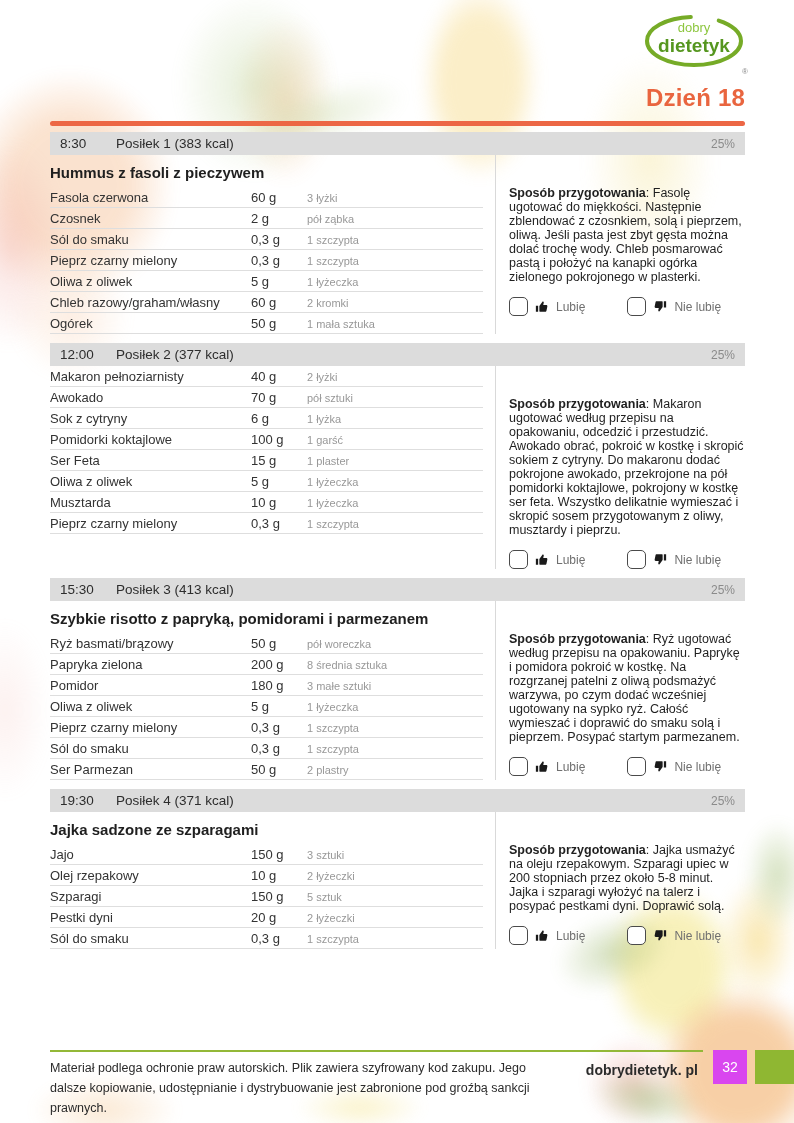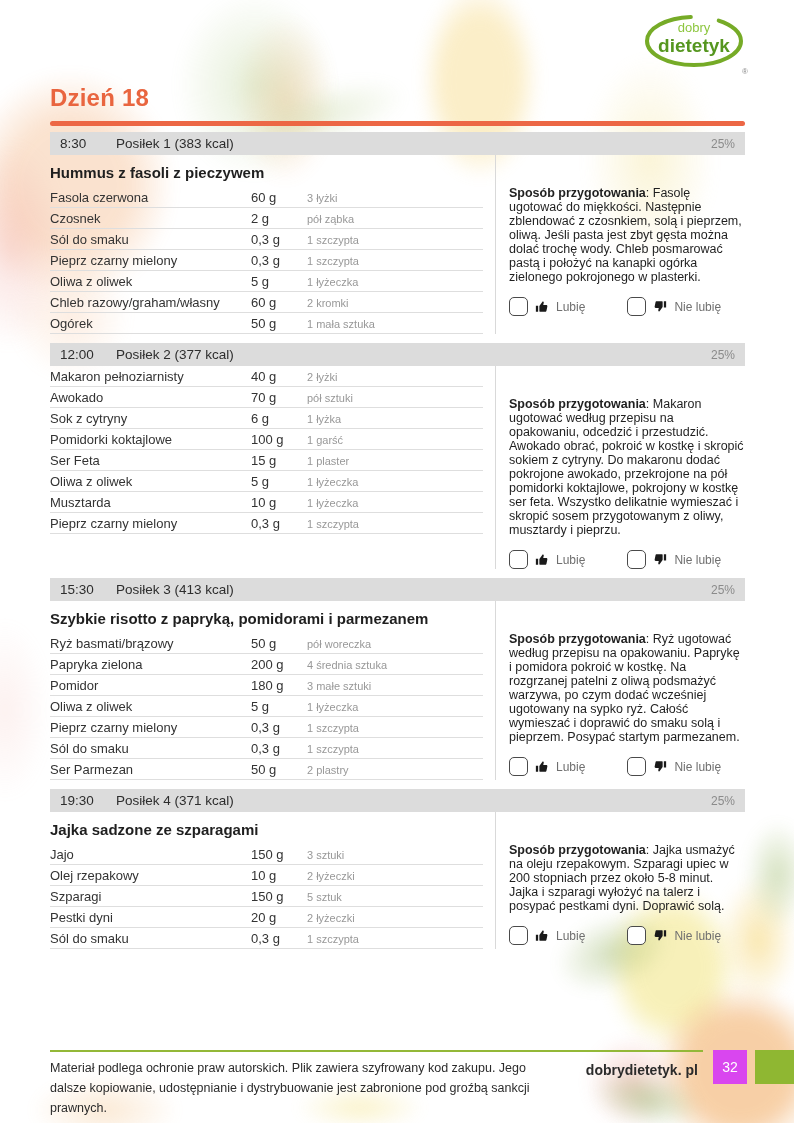--- a/index.html
+++ b/index.html
@@ -30,21 +30,21 @@
   .b16{left:295px;top:1085px;width:130px;height:45px;background:radial-gradient(closest-side,#f3e07a,transparent);opacity:.40;}
   .b17{left:-40px;top:620px;width:90px;height:180px;background:radial-gradient(closest-side,#f3b9b1,transparent);opacity:.20;}
   .b18{left:592px;top:1072px;width:110px;height:55px;background:radial-gradient(closest-side,#7ea94e,transparent);opacity:.40;transform:rotate(12deg);}
 
   
   .logo{position:absolute;right:44px;top:12px;width:108px;height:66px;}
   .logo svg{width:100%;height:100%;}
 
   
   .content{position:absolute;left:50px;right:49px;top:0;}
-  h1.page-title{margin:0;padding-top:84px;font-size:24px;line-height:28px;font-weight:600;color:#e9653f;letter-spacing:.2px;}
+  h1.page-title{margin:0;padding-top:84px;font-size:24px;line-height:28px;font-weight:600;color:#e9653f;letter-spacing:.2px;text-align:right;}
   .title-rule{height:5px;background:#ec6745;border-radius:3px;margin-top:9px;}
 
   
   .meal{margin-top:6px;}
   .meal + .meal{margin-top:9px;}
   .meal-header{display:flex;align-items:center;height:23px;background:#dcdcdc;padding:0 10px;font-size:13.5px;color:#2d2d2d;}
   .meal-time{width:56px;}
   .meal-percent{margin-left:auto;color:#8b8b8b;font-size:12px;}
   .meal-body{display:flex;}
   .ingredients-col{width:446px;padding-right:12px;border-right:1px solid #d9d9d9;box-sizing:border-box;}
@@ -280,21 +280,21 @@
         <div class="ing-table">
   <div class="ing-row">
     <span class="ing-name">Ryż basmati/brązowy</span>
     <span class="ing-amount">50 g</span>
     <span class="ing-measure">pół woreczka</span>
   </div>
 
   <div class="ing-row">
     <span class="ing-name">Papryka zielona</span>
     <span class="ing-amount">200 g</span>
-    <span class="ing-measure">4 średnia sztuka</span>
+    <span class="ing-measure">8 średnia sztuka</span>
   </div>
 
   <div class="ing-row">
     <span class="ing-name">Pomidor</span>
     <span class="ing-amount">180 g</span>
     <span class="ing-measure">3 małe sztuki</span>
   </div>
 
   <div class="ing-row">
     <span class="ing-name">Oliwa z oliwek</span>

